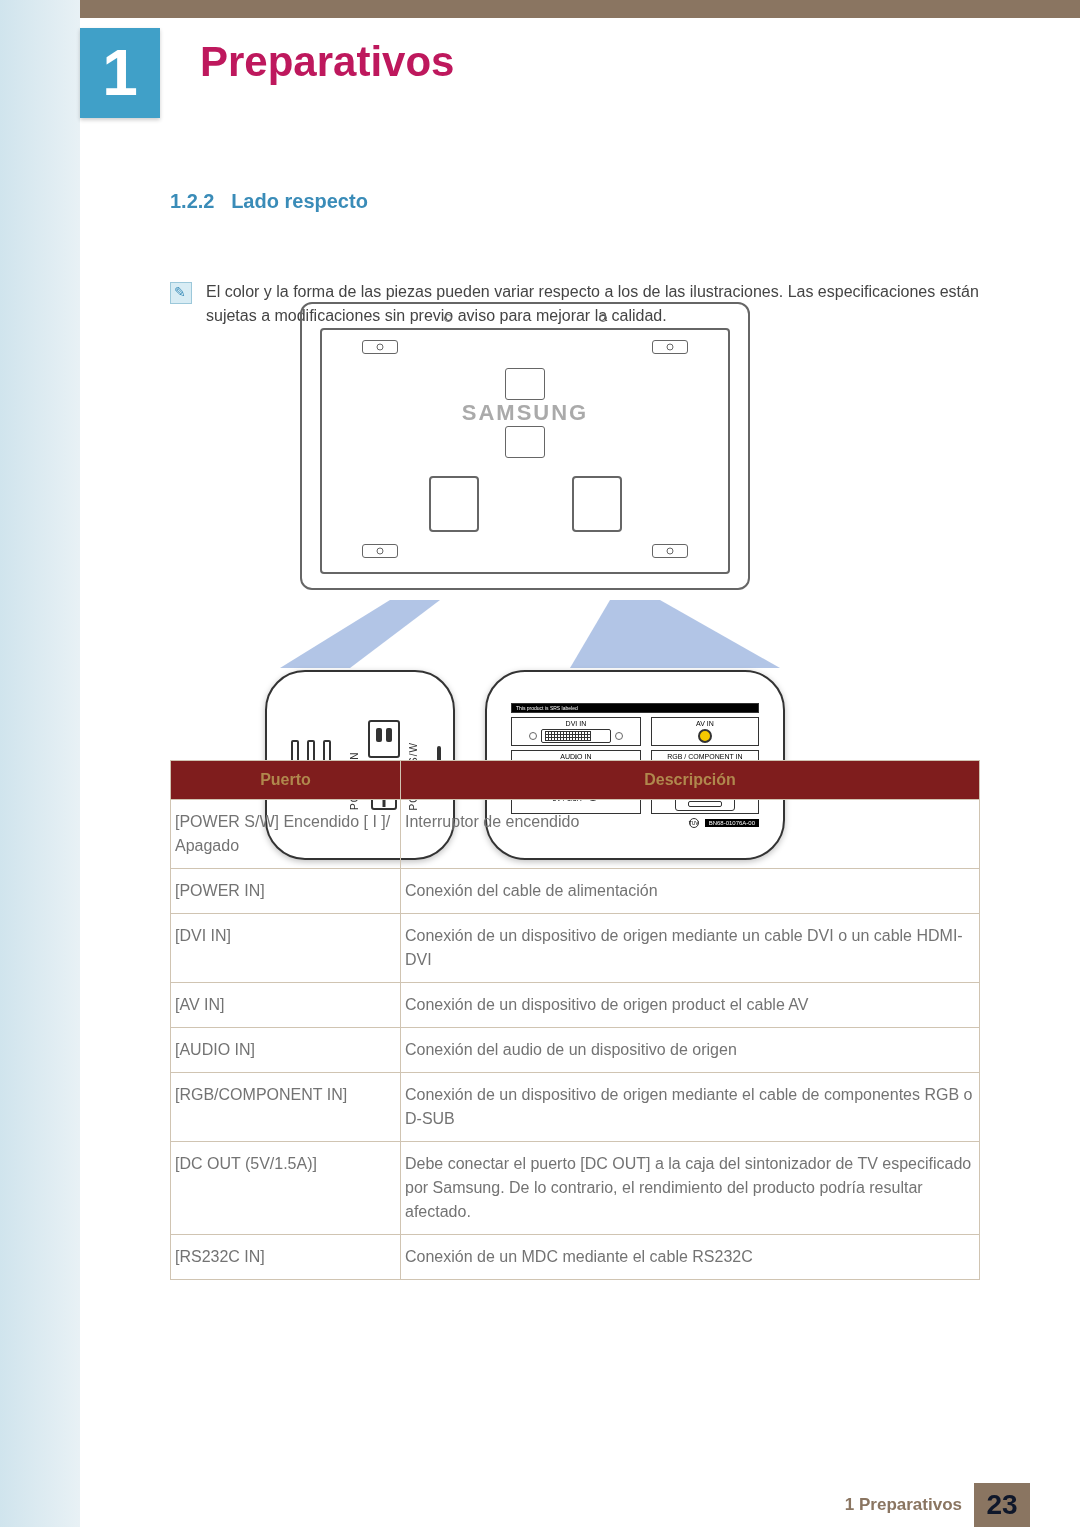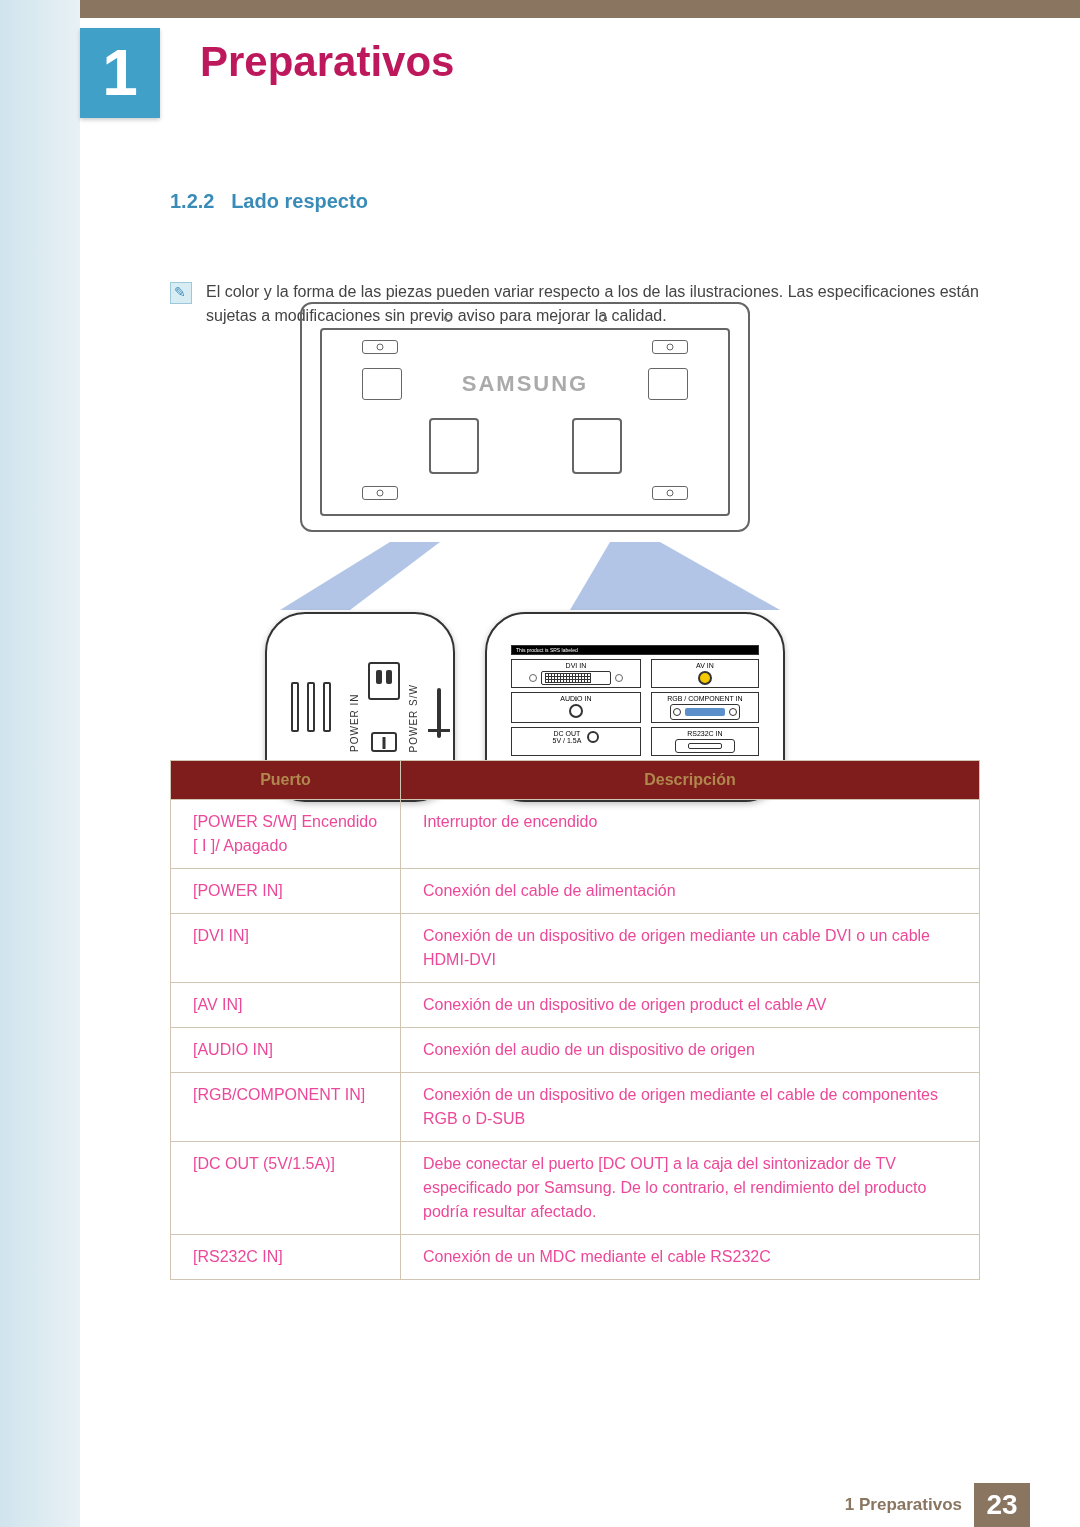--- a/index.html
+++ b/index.html
@@ -124,20 +124,21 @@
     width: 5px; height: 5px;
     border: 1px solid #666;
     border-radius: 50%;
     transform: translate(-50%, -50%);
   }
   .brand-row {
     display: flex;
     justify-content: space-between;
     align-items: center;
     margin: 14px 0;
+    flex-direction: column;
   }
   .brand-port {
     width: 40px; height: 32px;
     border: 1.5px solid #666;
     border-radius: 3px;
   }
   .brand-label {
     font-size: 22px;
     font-weight: bold;
     color: #aaa;
@@ -353,23 +354,23 @@
   .table th {
     background: #7f1d1d;
     color: #b0884d;
     font-weight: bold;
     text-align: center;
     padding: 10px;
     border: 1px solid #d0c4b2;
   }
   .table td {
     border: 1px solid #d0c4b2;
-    padding: 10px 22px;
+    padding: 10px 4px;
     vertical-align: top;
-    color: #ec4899;
+    color: #737373;
     line-height: 1.5;
   }
   .table td:first-child {
     width: 230px;
   }
   .footer {
     position: absolute;
     left: 0; right: 0; bottom: 0;
     height: 44px;
     display: flex;
@@ -378,21 +379,21 @@
   }
   .footer-title {
     font-size: 17px;
     font-weight: bold;
     color: #8a7561;
     margin-right: 12px;
   }
   .footer-page {
     width: 56px; height: 44px;
     background: #8a7561;
-    color: #ffffff;
+    color: #0f172a;
     font-size: 28px;
     font-weight: bold;
     display: flex;
     align-items: center;
     justify-content: center;
     margin-right: 0;
   }
   .footer-right-pad {
     width: 50px; height: 44px;
   }

